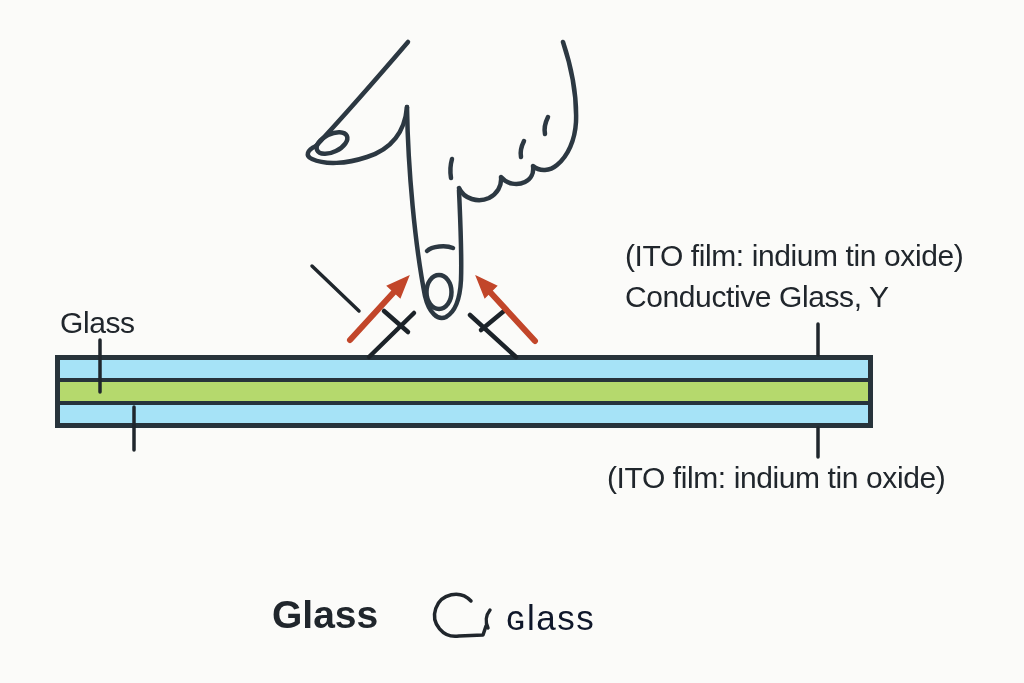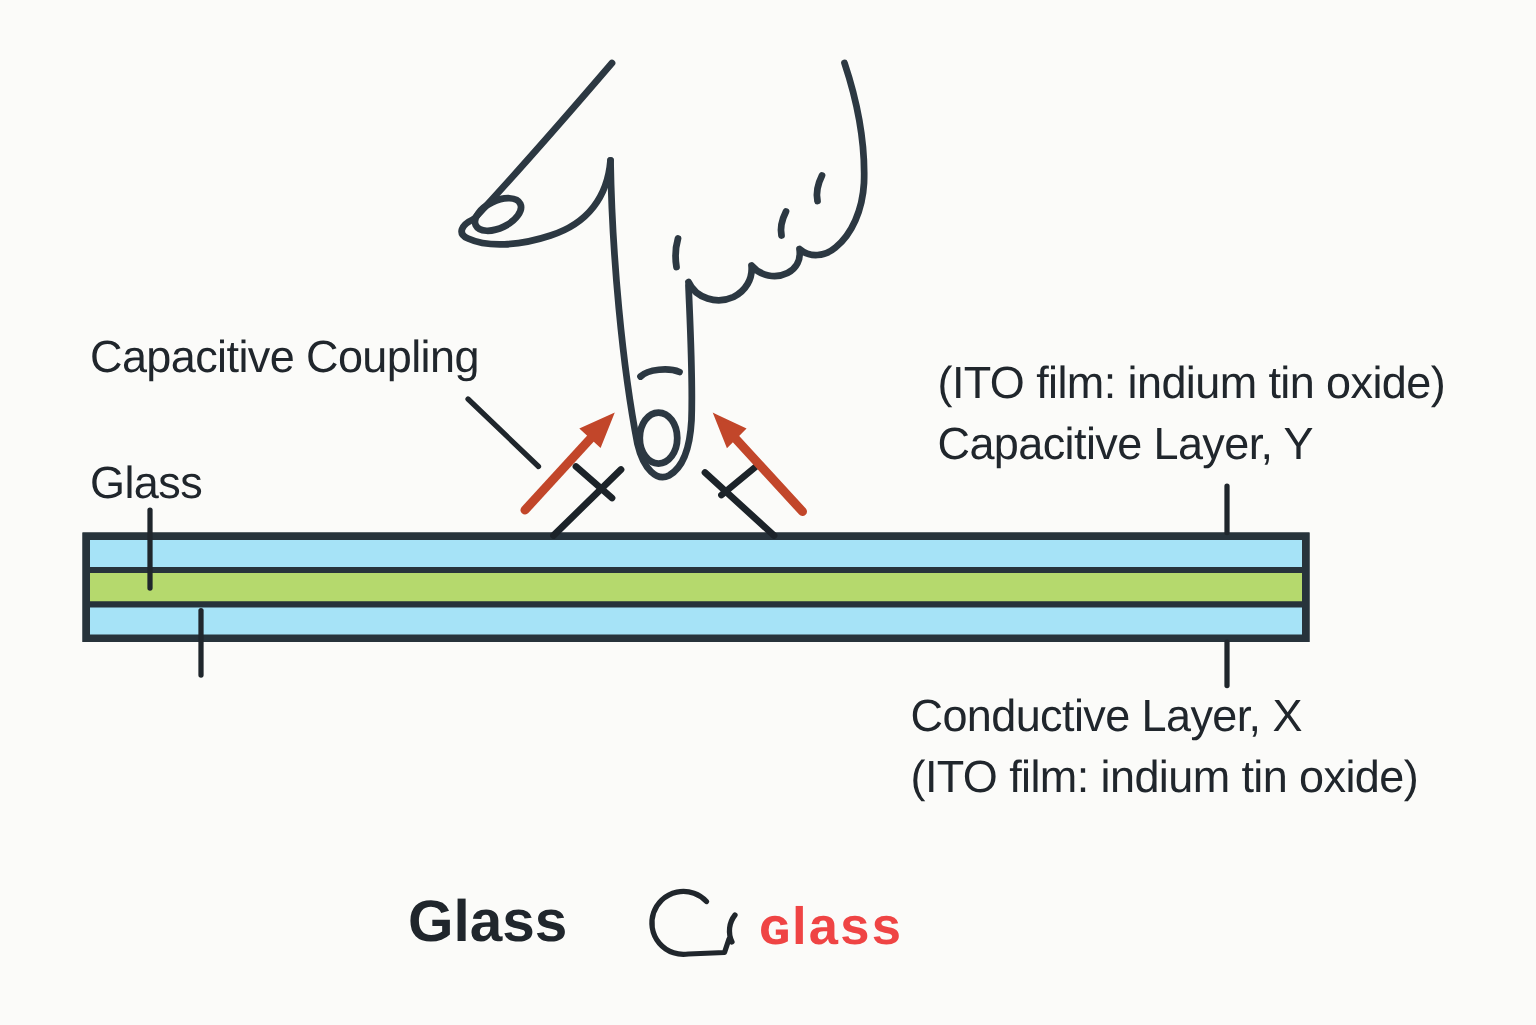--- a/index.html
+++ b/index.html
@@ -10,21 +10,21 @@
     color:#20262c;
   }
   .art{position:absolute;left:0;top:0;width:1024px;height:683px;z-index:2;pointer-events:none;}
   .label{position:absolute;z-index:3;font-size:30px;line-height:41px;letter-spacing:-0.4px;white-space:nowrap;}
   #lbl-capacitive{left:60px;top:218px;}
   #lbl-glass-left{left:60px;top:302px;}
   #lbl-cond-y{left:625px;top:235px;}
   #lbl-adhesive{left:61px;top:445px;}
   #lbl-cond-x{left:607px;top:457px;}
   #lbl-glass-bold{left:272px;top:593px;font-size:39px;line-height:44px;font-weight:bold;letter-spacing:0;}
-  #lbl-glass-word{left:506px;top:597px;font-size:35px;letter-spacing:1.5px;font-weight:bold;color:#ef4444;}
+  #lbl-glass-word{left:506px;top:597px;font-size:35px;letter-spacing:1.5px;font-weight:normal;color:#0f172a;}
   
   #stack{
     position:absolute;left:55px;top:355px;width:818px;height:73px;
     box-sizing:border-box;border:5px solid #27333b;background:#27333b;
     display:flex;flex-direction:column;z-index:1;
   }
   .layer{width:100%;}
   .layer-blue{flex:18 0 0;background:#a6e3f7;}
   .layer-green{flex:19 0 0;background:#b5d96d;}
   .sep{flex:4 0 0;background:#27333b;}
@@ -78,32 +78,30 @@
       <line x1="535" y1="341" x2="490" y2="292" stroke-width="6"></line>
       <polygon points="477,277 496,286 485,297" stroke-width="2"></polygon>
     </g>
 
     <g fill="none" stroke="#20262c" stroke-width="3.5" stroke-linecap="round" stroke-linejoin="round">
       <path d="M471,601 A21,21 0 1 0 459,636 L483,635 L486,626"></path>
       <path d="M490,610 A17,17 0 0 0 488,628"></path>
     </g>
   </svg>
 
-  <div class="label" id="lbl-capacitive">Capacitive Coupling</div>
 
   <div class="label" id="lbl-glass-left">Glass</div>
 
   <div class="label" id="lbl-cond-y">
     <div>(ITO film: indium tin oxide)</div>
-    <div>Capacitive Layer, Y</div>
+    <div>Conductive Glass, Y</div>
   </div>
 
 
   <div class="label" id="lbl-cond-x">
-    <div>Conductive Layer, X</div>
     <div>(ITO film: indium tin oxide)</div>
   </div>
 
   <div class="label" id="lbl-glass-bold">Glass</div>
 
   <div class="label" id="lbl-glass-word">ɢlass</div>
 
 </div>
 
 </body></html>

